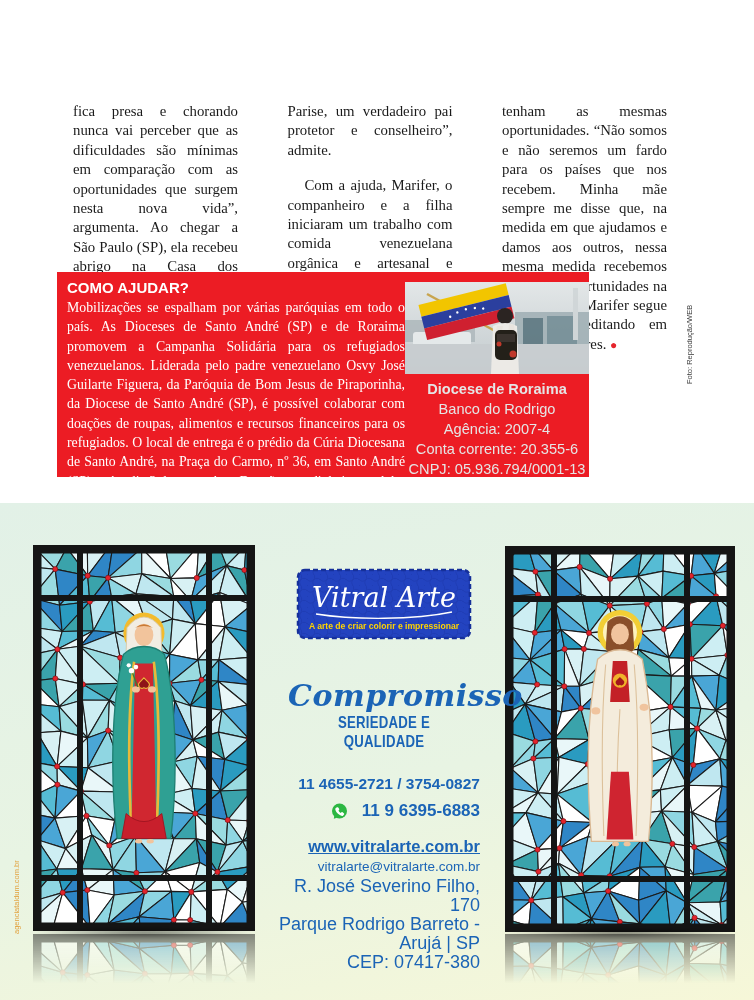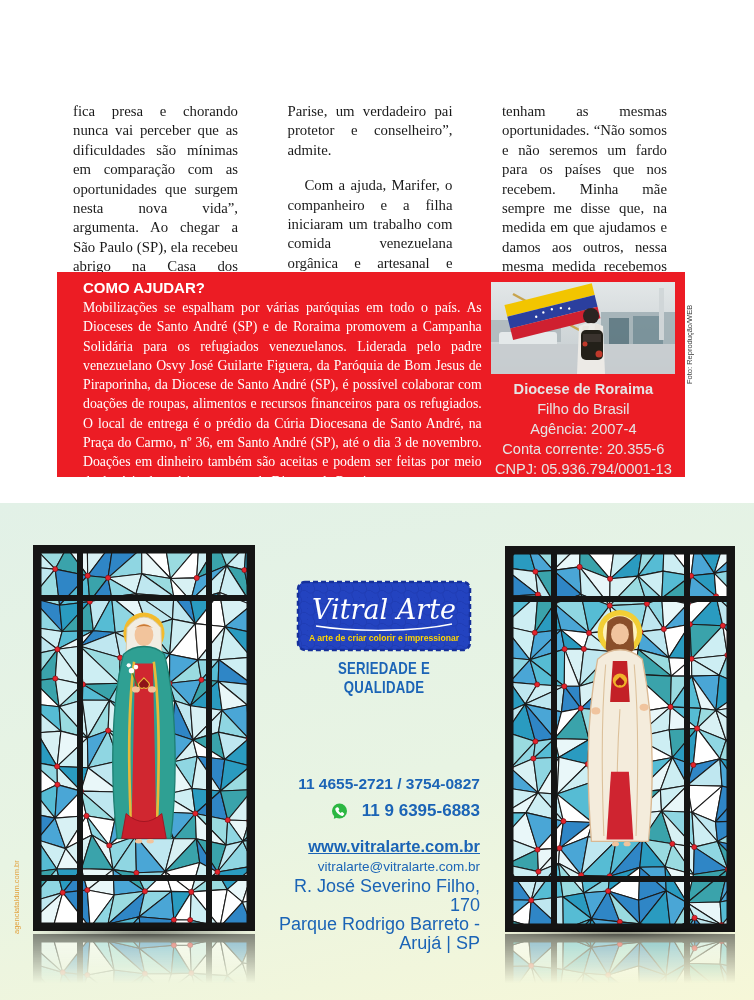--- a/index.html
+++ b/index.html
@@ -5,22 +5,22 @@
   html,body{margin:0;padding:0;background:#ffffff;}
   #page{position:relative;width:754px;height:1000px;background:#ffffff;overflow:hidden;
         font-family:"Liberation Serif",serif;color:#1a1a1a;}
   
   #article{position:absolute;left:57px;top:86px;width:626px;display:flex;justify-content:space-between;}
   .col{width:197px;font-size:14.8px;line-height:19.4px;text-align:justify;}
   .col p{margin:16px;}
   .col p.indent{text-indent:17px;}
   .enddot{color:#e5242c;font-size:12px;}
   
-  #helpbox{position:absolute;left:57px;top:272px;width:612px;height:205px;background:#ec1c24;
-           display:flex;overflow:hidden;padding-left:16px;}
+  #helpbox{position:absolute;left:57px;top:272px;width:532px;height:205px;background:#ec1c24;
+           display:flex;overflow:hidden;}
   #helpbox .left{width:408px;padding:7px 0 0 10px;color:#ffffff;}
   #helpbox .left h2{margin:0 0 2px 0;font-family:"Liberation Sans",sans-serif;font-size:15px;font-weight:bold;color:#ffffff;}
   #helpbox .left p{margin:0;font-size:13.8px;line-height:19.3px;text-align:justify;color:#ffffff;}
   #helpbox .right{width:208px;padding-top:10px;text-align:center;color:#e5e5e5;font-family:"Liberation Sans",sans-serif;}
   #helpbox .right .photo{width:184px;height:92px;margin:0 auto;overflow:hidden;}
   #helpbox .right .bank{margin-top:5px;font-size:14.6px;line-height:20px;}
   #helpbox .right .bank .bname{font-weight:bold;}
   .vtext{position:absolute;writing-mode:vertical-rl;transform:rotate(180deg);
          font-family:"Liberation Sans",sans-serif;white-space:nowrap;}
   #photo-credit{left:685px;top:288px;height:96px;font-size:7.5px;color:#3a3a3a;}
@@ -28,21 +28,21 @@
   
   #ad{position:absolute;left:0;top:503px;width:754px;height:497px;
       background:linear-gradient(168deg,#e2f1e7 0%,#e8f4e3 55%,#f6f7d8 100%);}
   .window{position:absolute;}
   .win-shadow{position:absolute;height:12px;border-radius:50%;
       background:radial-gradient(ellipse at center,rgba(0,0,0,.55) 0%,rgba(0,0,0,0) 70%);filter:blur(2px);}
   .reflect{position:absolute;overflow:hidden;height:58px;opacity:.5;filter:blur(.6px);
       -webkit-mask-image:linear-gradient(to bottom,#000 0%,transparent 85%);
       mask-image:linear-gradient(to bottom,#000 0%,transparent 85%);}
   .reflect .flip{transform:scaleY(-1);}
-  #center-col{position:absolute;left:288px;top:12px;width:192px;text-align:center;}
+  #center-col{position:absolute;left:288px;top:0;width:192px;text-align:center;}
   #logo{position:relative;margin:60px auto 0 auto;width:180px;height:82px;}
   #slogan-script{margin-top:36px;font-family:"DejaVu Serif",serif;font-style:italic;font-weight:bold;
       font-size:30px;color:#1b64b6;letter-spacing:.5px;line-height:30px;}
   #slogan-caps{margin-top:2px;font-family:"Liberation Sans",sans-serif;font-weight:bold;font-size:16.5px;
       color:#1b64b6;transform:scaleX(.8);transform-origin:center;letter-spacing:.3px;}
   #contact{position:absolute;left:268px;top:272px;width:212px;text-align:right;
       font-family:"Liberation Sans",sans-serif;color:#1b64b6;}
   #contact .phones{font-weight:bold;font-size:15.5px;margin-bottom:8px;}
   #contact .wa-row{display:flex;justify-content:flex-end;align-items:center;gap:14px;
       font-weight:bold;font-size:17px;margin-bottom:16px;}
@@ -114,21 +114,21 @@
             <path d="M104 42 L103 53 L110 53 L109 43 Z" fill="#e8e4de"></path>
             <rect x="90" y="48" width="22" height="30" rx="5" fill="#232019"></rect>
             <path d="M92 52 h18 v8 h-18 Z" fill="#3a332e"></path>
             <circle cx="108" cy="72" r="3.5" fill="#c0392b"></circle>
               <circle cx="94" cy="62" r="2.5" fill="#c0392b"></circle>
           </g>
         </svg>
       </div>
       <div class="bank">
         <div class="bname">Diocese de Roraima</div>
-        <div>Filho do Brasil</div>
+        <div>Banco do Rodrigo</div>
         <div>Agência: 2007-4</div>
         <div>Conta corrente: 20.355-6</div>
         <div>CNPJ: 05.936.794/0001-13</div>
       </div>
     </div>
   </div>
 
   <div id="photo-credit" class="vtext">Foto: Reprodução/WEB</div>
 
   <div id="ad">
@@ -1819,35 +1819,37 @@
             </pattern>
           </defs>
           <rect x="4" y="7" width="172" height="68" rx="7" fill="#2343c0"></rect>
           <rect x="4" y="7" width="172" height="68" rx="7" fill="url(#cells)" opacity=".5"></rect>
           <rect x="4" y="7" width="172" height="68" rx="7" fill="none" stroke="#16309a" stroke-width="2.5" stroke-dasharray="5 3"></rect>
           <text x="90" y="44" text-anchor="middle" font-family="'DejaVu Serif',serif" font-style="italic" font-size="27" fill="#ffffff">Vitral Arte</text>
           <path d="M22,51 C60,57 120,57 158,49" stroke="#ffffff" stroke-width="1.3" fill="none"></path>
           <text x="90" y="66" text-anchor="middle" font-family="'Liberation Sans',sans-serif" font-weight="bold" font-size="8.6" fill="#ffd400">A arte de criar colorir e impressionar</text>
         </svg>
       </div>
+      <div id="slogan-script">Compromisso</div>
       <div id="slogan-caps">SERIEDADE E QUALIDADE</div>
     </div>
 
     <div id="contact">
       <div class="phones">11 4655-2721 / 3754-0827</div>
       <div class="wa-row">
         <svg width="17" height="17" viewBox="0 0 17 17">
           <circle cx="8.5" cy="8" r="7.5" fill="#2cb742"></circle>
           <path d="M2.8 15.8 L5.9 14.8 A7.5 7.5 0 0 1 3.4 12.6 Z" fill="#2cb742"></path>
           <path d="M5.6 4.6c.5-.5 1.2-.5 1.6 0l.9 1.2c.3.4.2 1-.1 1.3l-.5.5c.4 1 1.3 1.9 2.3 2.3l.5-.5c.3-.3.9-.4 1.3-.1l1.2.9c.5.4.5 1.1 0 1.6l-.6.6c-.5.5-1.2.7-1.9.4-1.3-.5-2.6-1.3-3.6-2.3s-1.8-2.3-2.3-3.6c-.3-.7-.1-1.4.4-1.9z" fill="#ffffff"></path>
         </svg>
         <span>11 9 6395-6883</span>
       </div>
       <div class="web">www.vitralarte.com.br</div>
       <div class="email">vitralarte@vitralarte.com.br</div>
       <div class="addr">R. José Severino Filho, 170</div>
       <div class="addr">Parque Rodrigo Barreto - Arujá | SP</div>
+      <div class="addr">CEP: 07417-380</div>
     </div>
   </div>
 
   <div id="agency-credit" class="vtext">agenciataldum.com.br</div>
 
 </div>
 
 </body></html>

